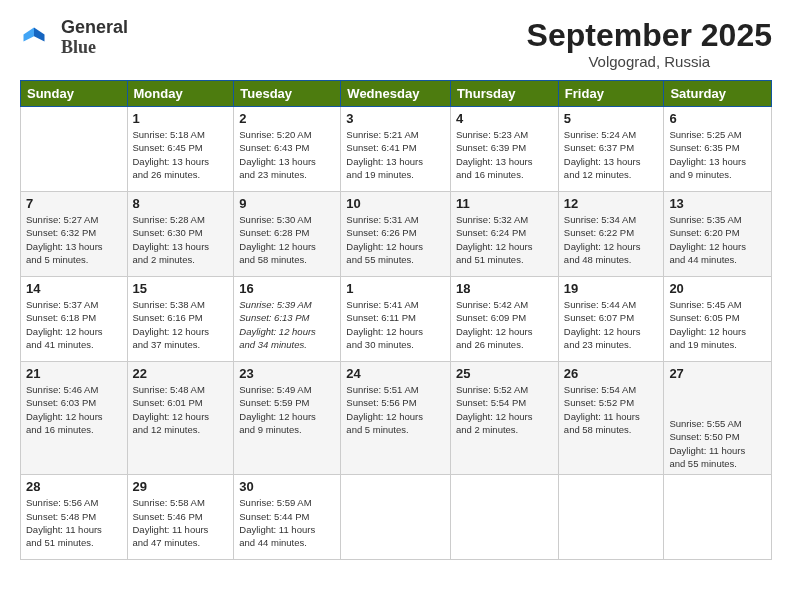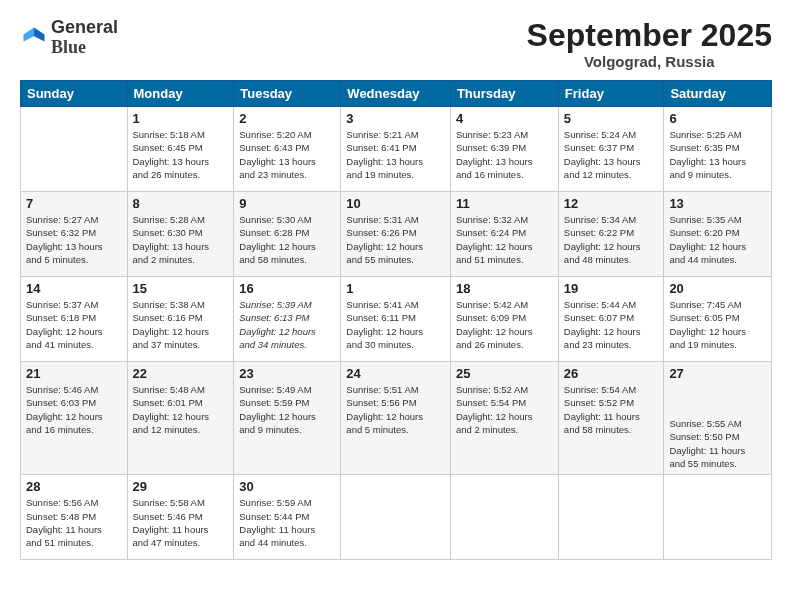--- a/index.html
+++ b/index.html
@@ -17,21 +17,21 @@
     }
     .header {
       display: flex;
       justify-content: space-between;
       align-items: flex-start;
       margin-bottom: 10px;
     }
     .logo {
       display: flex;
       align-items: center;
-      gap: 3px;
+      gap: 13px;
     }
     .logo-text {
       font-size: 18px;
       font-weight: bold;
       line-height: 1.1;
     }
     .logo-general { color: #333; }
     .logo-blue { color: #404040; font-family: Liberation Serif, serif; }
     .logo-icon {
       width: 28px;
@@ -42,29 +42,28 @@
     }
     .month-title {
       font-size: 32px;
       font-weight: bold;
       color: #222;
       line-height: 1.1;
     }
     .location {
       font-size: 15px;
       color: #444;
-      font-weight: bold;
     }
     .calendar {
       width: 100%;
       border-collapse: collapse;
       border: 1px solid #ccc;
     }
     .calendar th {
-      background: #0369a1;
+      background: #4d7c0f;
       color: #fff;
       font-size: 13px;
       font-weight: bold;
       padding: 5px 6px;
       text-align: left;
       border: 1px solid #1255a0;
     }
     .calendar td {
       vertical-align: top;
       border: 1px solid #ccc;
@@ -260,21 +259,21 @@
           </td>
           <td>
             <span class="day-number">19</span>
             <div class="day-info" style="white-space: pre-line;">Sunrise: 5:44 AM
 Sunset: 6:07 PM
 Daylight: 12 hours
 and 23 minutes.</div>
           </td>
           <td>
             <span class="day-number">20</span>
-            <div class="day-info" style="white-space: pre-line;">Sunrise: 7:45 AM
+            <div class="day-info" style="white-space: pre-line;">Sunrise: 5:45 AM
 Sunset: 6:05 PM
 Daylight: 12 hours
 and 19 minutes.</div>
           </td>
         </tr>
         <tr>
           <td>
             <span class="day-number">21</span>
             <div class="day-info" style="white-space: pre-line;">Sunrise: 5:46 AM
 Sunset: 6:03 PM

